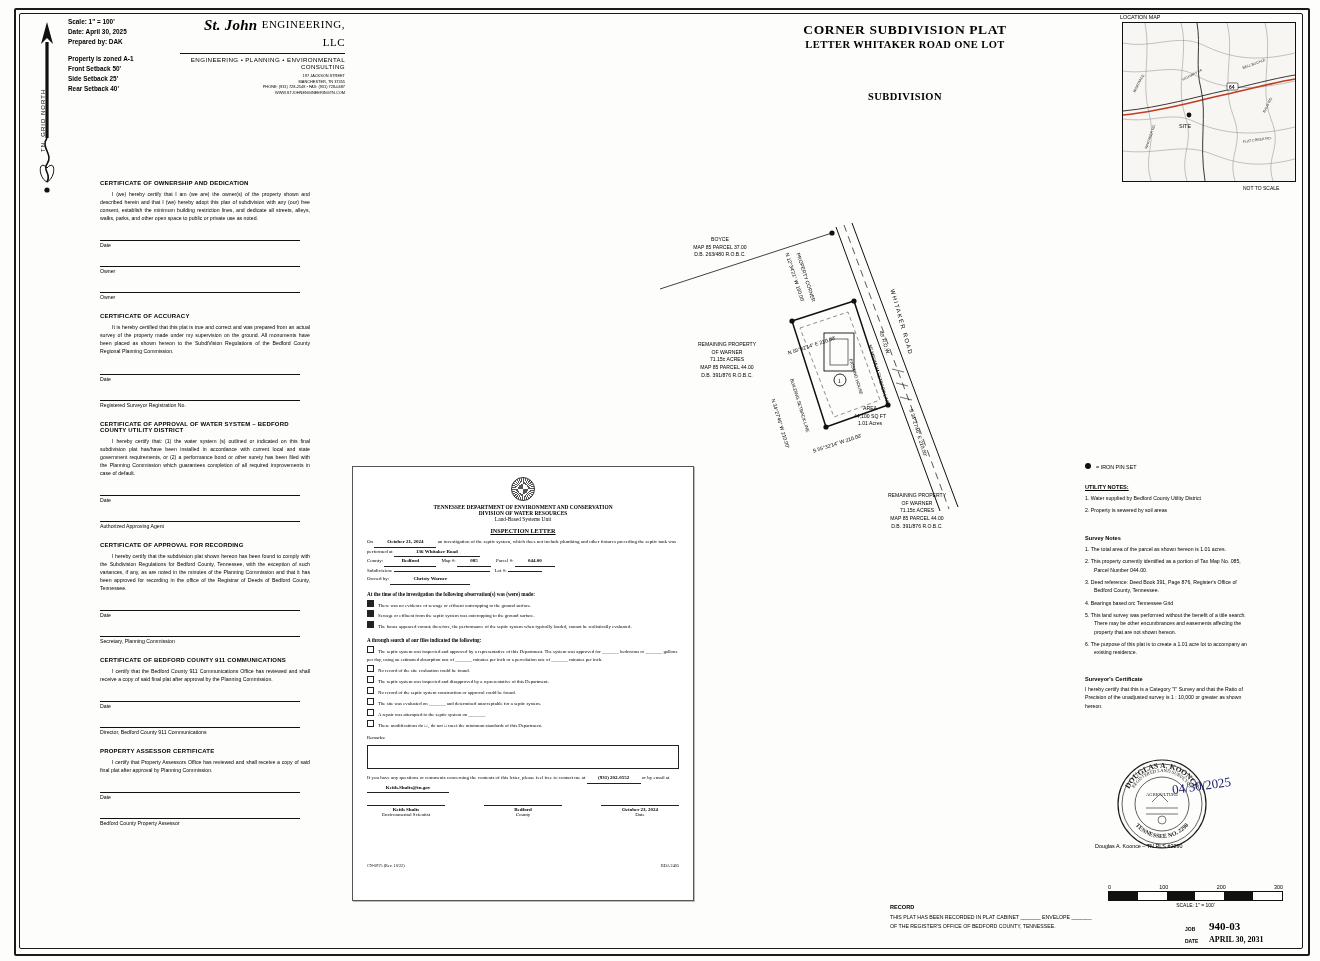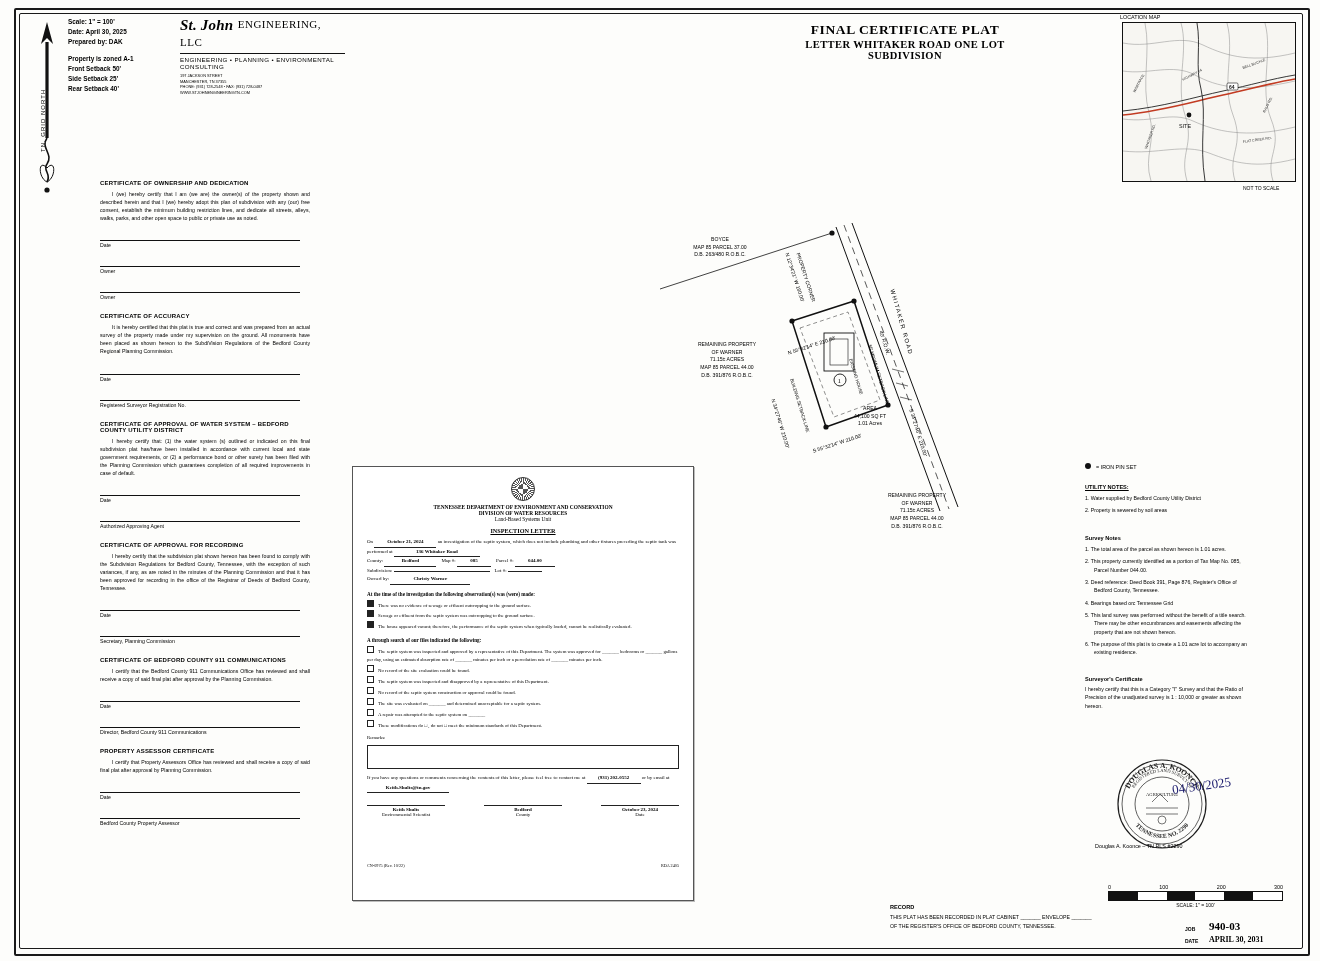--- a/index.html
+++ b/index.html
@@ -13,32 +13,32 @@
   .bold{font-weight:bold;}
   .center{text-align:center;}
 
   
   #scale-block{left:68px;top:17px;width:105px;}
   #scale-block div{font-size:6.4px;font-weight:bold;line-height:1.55;font-family:"Liberation Sans",sans-serif;}
   #zoning-block{left:68px;top:54px;width:110px;}
   #zoning-block div{font-size:6.4px;font-weight:bold;line-height:1.55;}
 
   
-  #firm{left:180px;top:16px;width:165px;text-align:left;}
+  #firm{left:180px;top:16px;width:165px;text-align:right;}
   #firm .script{font-family:"Liberation Serif",serif;font-style:italic;font-weight:bold;font-size:15px;letter-spacing:.2px;display:inline-block;}
   #firm .eng{font-family:"Liberation Serif",serif;font-size:11px;letter-spacing:.5px;vertical-align:2px;}
   #firm .rule{border-top:1.4px solid #111;margin:1px 0 2px 0;}
   #firm .sub{font-size:6.2px;letter-spacing:.4px;}
   #firm .addr{font-size:3.9px;line-height:1.45;margin-top:3px;}
 
   
   #title-block{left:690px;top:22px;width:430px;text-align:center;}
   #title-block .t1{font-family:"Liberation Serif",serif;font-weight:bold;font-size:13.5px;letter-spacing:.6px;}
   #title-block .t2{font-family:"Liberation Serif",serif;font-weight:bold;font-size:10.5px;letter-spacing:.4px;margin-top:1px;}
-  #title-block .t3{font-family:"Liberation Serif",serif;font-weight:bold;font-size:10.5px;letter-spacing:.4px;}
+  #title-block .t3{font-family:"Liberation Serif",serif;font-weight:bold;font-size:10.5px;letter-spacing:.4px;margin-top:41px;}
   #title-block .t4{font-family:"Liberation Serif",serif;font-weight:bold;font-size:8.6px;line-height:1.5;margin-top:5px;}
 
   
   #locmap-label{left:1120px;top:14px;font-size:5.4px;}
   #locmap{left:1122px;top:22px;width:172px;height:158px;border:1px solid #111;background:#f6f5f1;overflow:hidden;}
   #locmap-nts{left:1243px;top:185px;font-size:5px;}
 
   
   #north-arrow{left:30px;top:18px;width:34px;height:180px;}
   #north-label{left:40px;top:152px;font-size:6px;letter-spacing:1px;transform:rotate(-90deg);transform-origin:left top;white-space:nowrap;}
@@ -153,21 +153,21 @@
     <div class="sub">ENGINEERING • PLANNING • ENVIRONMENTAL CONSULTING</div>
     <div class="addr">
       <div>197 JACKSON STREET</div>
       <div>MANCHESTER, TN 37355</div>
       <div>PHONE: (931) 728-2548 • FAX: (931) 728-0487</div>
       <div>WWW.STJOHNENGINEERINGTN.COM</div>
     </div>
   </div>
 
   <div class="abs" id="title-block">
-    <div class="t1">FINAL CERTIFICATE PLAT</div>
+    <div class="t1">CORNER SUBDIVISION PLAT</div>
     <div class="t2">LETTER WHITAKER ROAD ONE LOT</div>
     <div class="t3">SUBDIVISION</div>
   </div>
 
   <div class="abs" id="locmap-label">LOCATION MAP</div>
   <div class="abs" id="locmap">
     <svg width="172" height="158" viewBox="0 0 172 158">
       <rect width="172" height="158" fill="#f7f6f2"></rect>
       <g stroke="#8a8a8a" stroke-width=".5" fill="none">
         <path d="M0 20 C30 26, 55 10, 80 22 S130 40, 172 30"></path>

